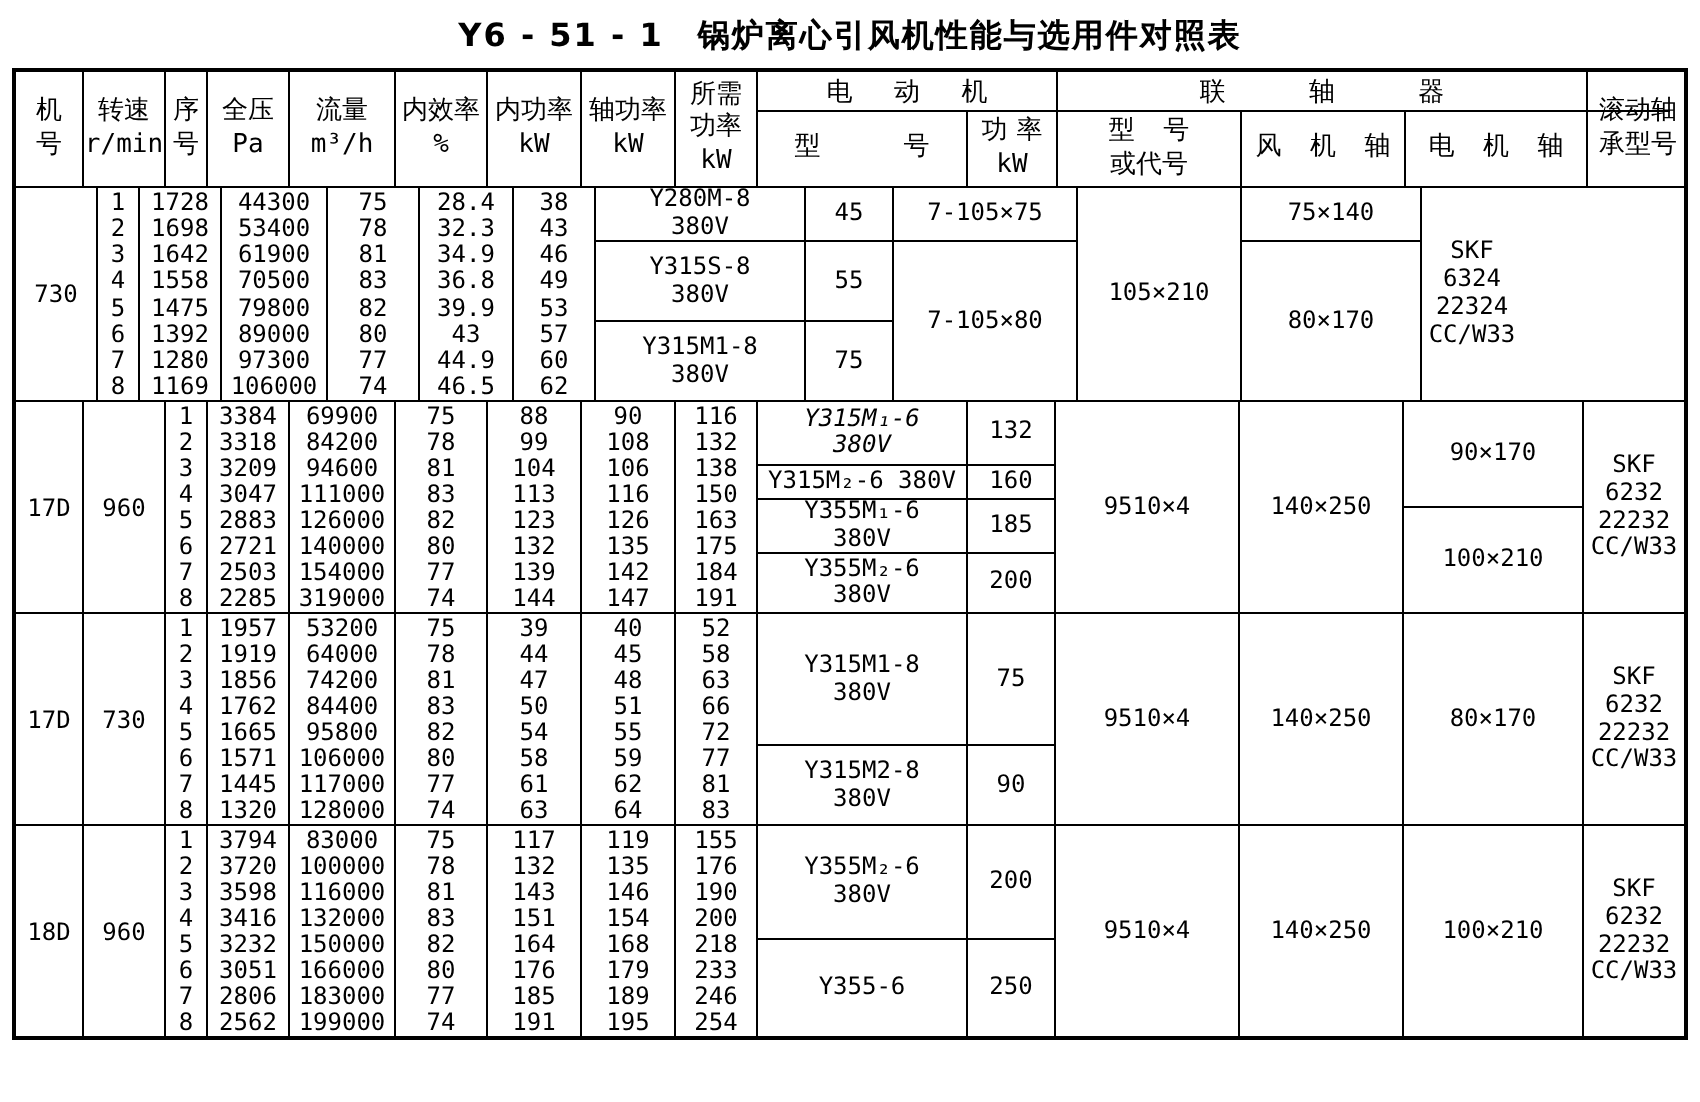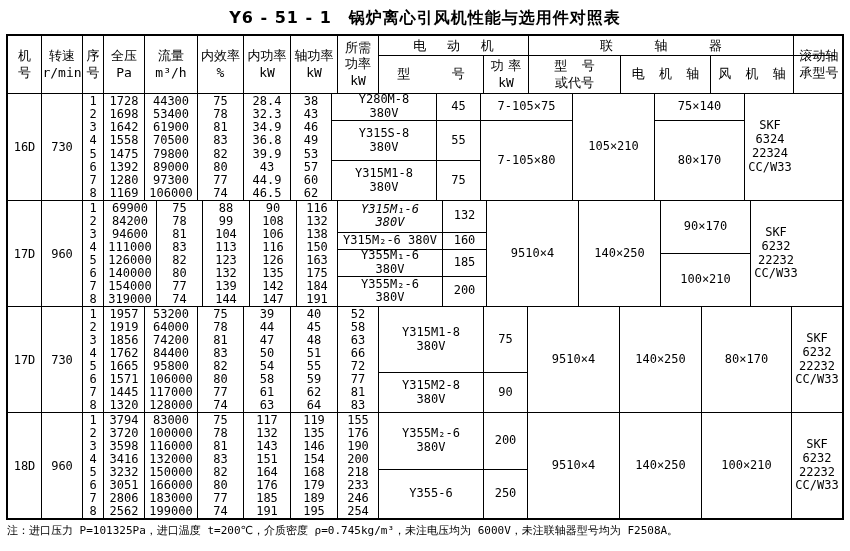--- a/index.html
+++ b/index.html
@@ -118,40 +118,37 @@
         </div>
       </div>
 
       <div class="hgroup wg-coupling">
         <div class="hgroup-top ls-xl">联轴器</div>
         <div class="hgroup-sub">
           <div class="hcell w11">
             <div class="hl ls-md">型号</div>
             <div class="hl">或代号</div>
           </div>
+          <div class="hcell w12">
+            <div class="hl ls-md">风机轴</div>
+          </div>
           <div class="hcell w13">
             <div class="hl ls-md">电机轴</div>
-          </div>
-          <div class="hcell w12">
-            <div class="hl ls-md">风机轴</div>
           </div>
         </div>
       </div>
 
       <div class="hcell w14 last">
         <div class="hl">滚动轴</div>
         <div class="hl">承型号</div>
       </div>
     </div>
 
     <div id="tbody">
         <div class="block">
-          <div class="col w0">
-            <div class="vcell">16D</div>
-          </div>
           <div class="col w1">
             <div class="vcell">730</div>
           </div>
           <div class="col w2">
             <div class="rcell">1</div>
             <div class="rcell">2</div>
             <div class="rcell">3</div>
             <div class="rcell">4</div>
             <div class="rcell">5</div>
             <div class="rcell">6</div>
@@ -273,20 +270,30 @@
           <div class="col w2">
             <div class="rcell">1</div>
             <div class="rcell">2</div>
             <div class="rcell">3</div>
             <div class="rcell">4</div>
             <div class="rcell">5</div>
             <div class="rcell">6</div>
             <div class="rcell">7</div>
             <div class="rcell">8</div>
           </div>
+          <div class="col w3">
+            <div class="rcell">3384</div>
+            <div class="rcell">3318</div>
+            <div class="rcell">3209</div>
+            <div class="rcell">3047</div>
+            <div class="rcell">2883</div>
+            <div class="rcell">2721</div>
+            <div class="rcell">2503</div>
+            <div class="rcell">2285</div>
+          </div>
           <div class="col w4">
             <div class="rcell">69900</div>
             <div class="rcell">84200</div>
             <div class="rcell">94600</div>
             <div class="rcell">111000</div>
             <div class="rcell">126000</div>
             <div class="rcell">140000</div>
             <div class="rcell">154000</div>
             <div class="rcell">319000</div>
           </div>
@@ -621,14 +628,13 @@
               <div class="hl">SKF</div>
               <div class="hl">6232</div>
               <div class="hl">22232</div>
               <div class="hl">CC/W33</div>
             </div>
           </div>
         </div>
       </div>
   </div>
 
-  <div class="footnote">注：进口压力 P=101325Pa，进口温度 t=200℃，介质密度 ρ=0.745kg/m³，未注电压均为 6000V，未注联轴器型号均为 F2508A。</div>
 </div>
 
 </body></html>

